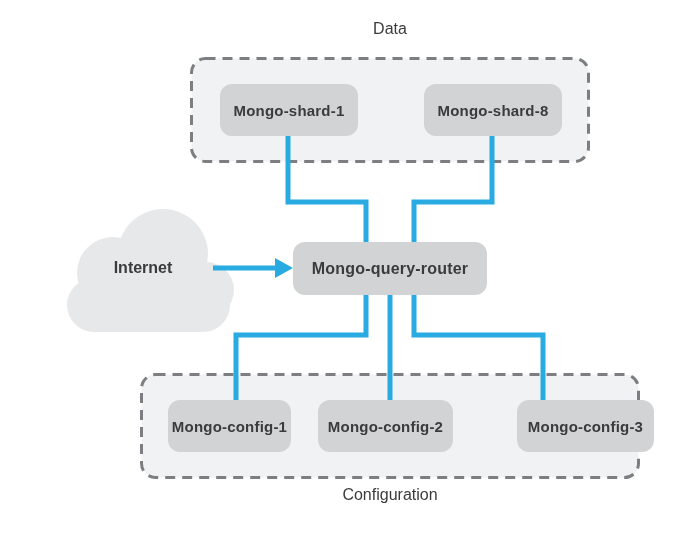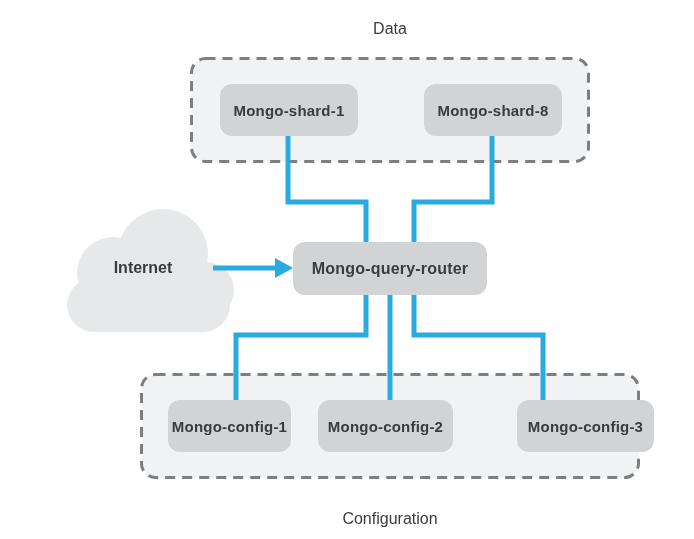--- a/index.html
+++ b/index.html
@@ -61,21 +61,21 @@
   #node-config-2 { left: 318px; top: 400px; width: 135px; height: 52px; }
   #node-config-3 { left: 470px; top: 400px; width: 137px; height: 52px; margin-left: 47px; }
   .group-label {
     position: absolute;
     text-align: center;
     font-weight: normal;
     font-size: 16px;
     color: var(--text, #3b3b3d);
   }
   #label-data          { left: 190px; top: 20px;  width: 400px; }
-  #label-configuration { left: 140px; top: 486px; width: 500px; margin-top: 24px; }
+  #label-configuration { left: 140px; top: 486px; width: 500px; }
   #label-internet {
     position: absolute;
     left: 73px;
     top: 259px;
     width: 140px;
     text-align: center;
     font-weight: bold;
     font-size: 16px;
     color: var(--text, #3b3b3d);
   }

